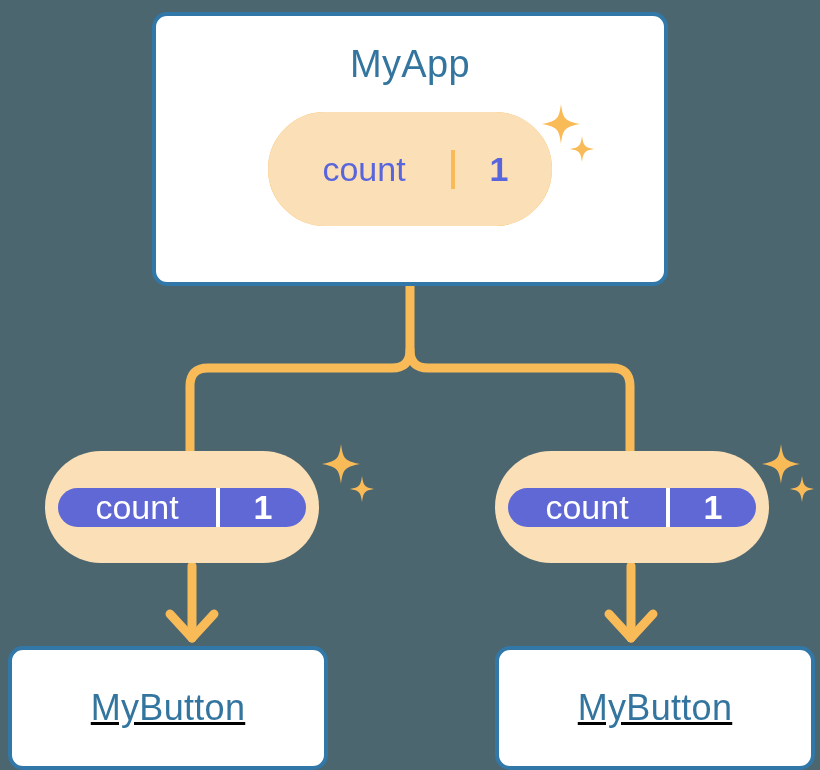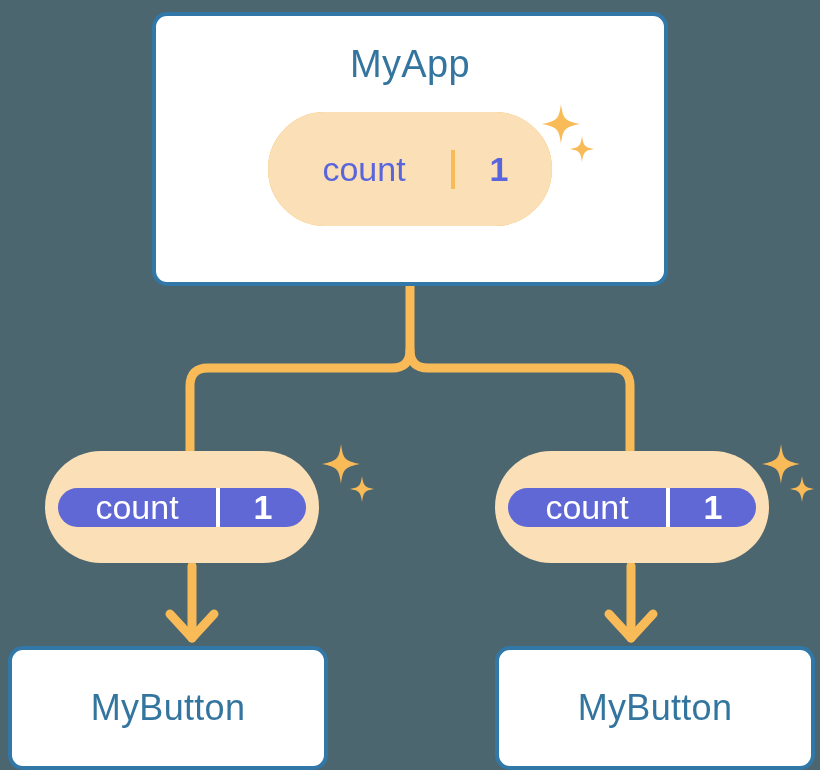--- a/index.html
+++ b/index.html
@@ -54,20 +54,21 @@
   #app-card .card-label {
     font-size: 38px;
     margin-top: 27px;
   }
 
   .button-card {
     width: 320px;
     height: 124px;
     top: 646px;
     z-index: 3;
+    text-decoration: underline;
   }
   #button-card-left  { left: 8px; }
   #button-card-right { left: 495px; }
   .button-card .card-label { font-size: 36px; }
 
   
   .pill {
     position: absolute;
     box-sizing: border-box;
     border-radius: 999px;

